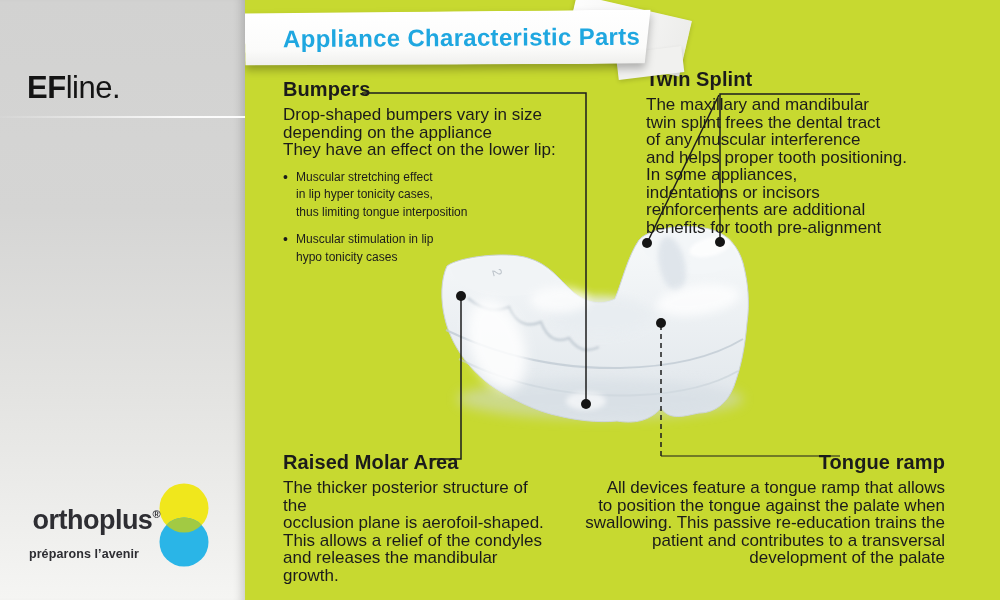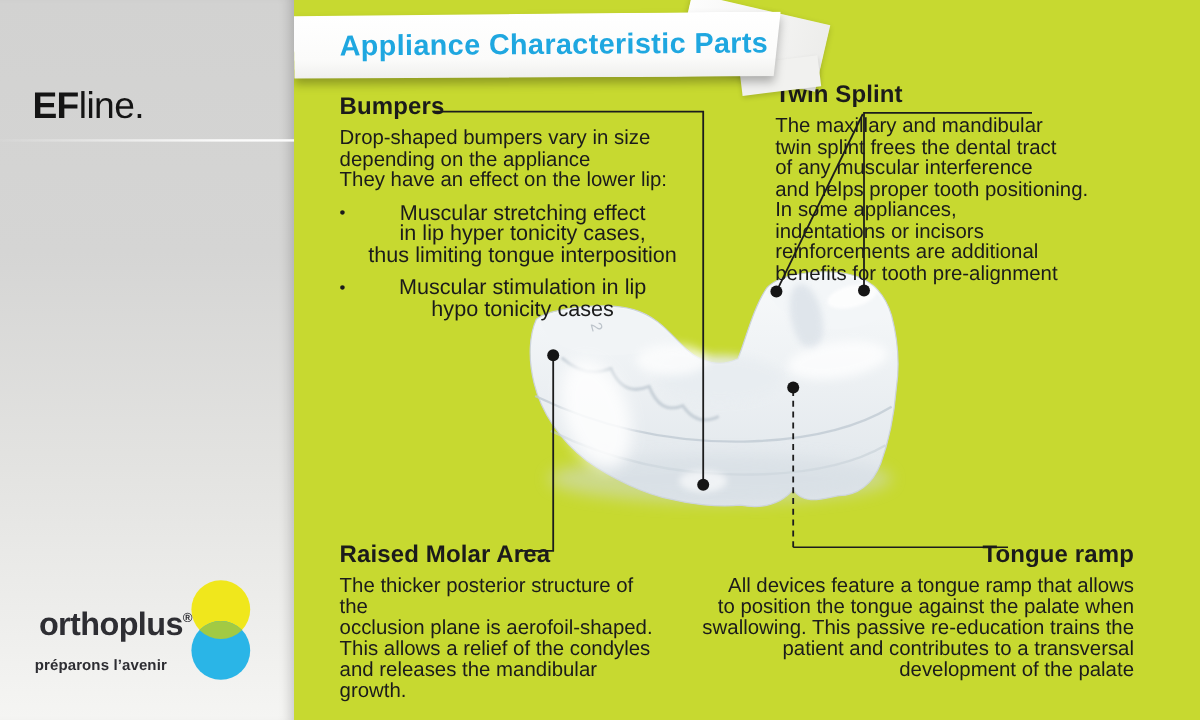--- a/index.html
+++ b/index.html
@@ -16,21 +16,21 @@
   
   .sec{position:absolute;z-index:2;color:var(--text-dark,#1b1b1b);}
   .sec-title{font-size:20px;font-weight:bold;margin:0 0 5px 0;letter-spacing:0.1px;}
   .sec-body{font-size:17px;line-height:17.5px;white-space:pre-line;}
   #sec-bumpers{left:283px;top:78px;width:292px;}
   #sec-twin{right:44px;top:68px;width:310px;text-align:left;}
   #sec-raised{left:283px;top:451px;width:270px;}
   #sec-tongue{right:55px;top:451px;width:390px;text-align:right;}
   .bullet{display:flex;margin-top:10px;}
   .bullet-marker{width:13px;font-size:14px;line-height:17.5px;}
-  .bullet-text{flex:1;font-size:18px;line-height:17.5px;white-space:pre-line;text-align:center;}
+  .bullet-text{flex:1;font-size:12px;line-height:17.5px;white-space:pre-line;}
 
   
   .ribbon{position:absolute;left:245px;top:0;width:470px;height:105px;z-index:3;pointer-events:none;text-align:right;}
   .ribbon-back{position:absolute;left:324px;top:7px;width:118px;height:57px;
     background:linear-gradient(100deg,#fdfdfd,#ececea);transform:rotate(13deg);
     box-shadow:0 2px 5px rgba(0,0,0,0.18);}
   .ribbon-under{position:absolute;left:372px;top:50px;width:66px;height:26px;
     background:#f1f1ef;transform:rotate(-7deg);box-shadow:0 2px 4px rgba(0,0,0,0.15);}
   .ribbon-shadow{position:absolute;left:0;top:0;filter:drop-shadow(0 5px 4px rgba(0,0,0,0.28));}
   .ribbon-main{width:414px;height:54px;margin-top:11px;transform:rotate(-0.4deg);

